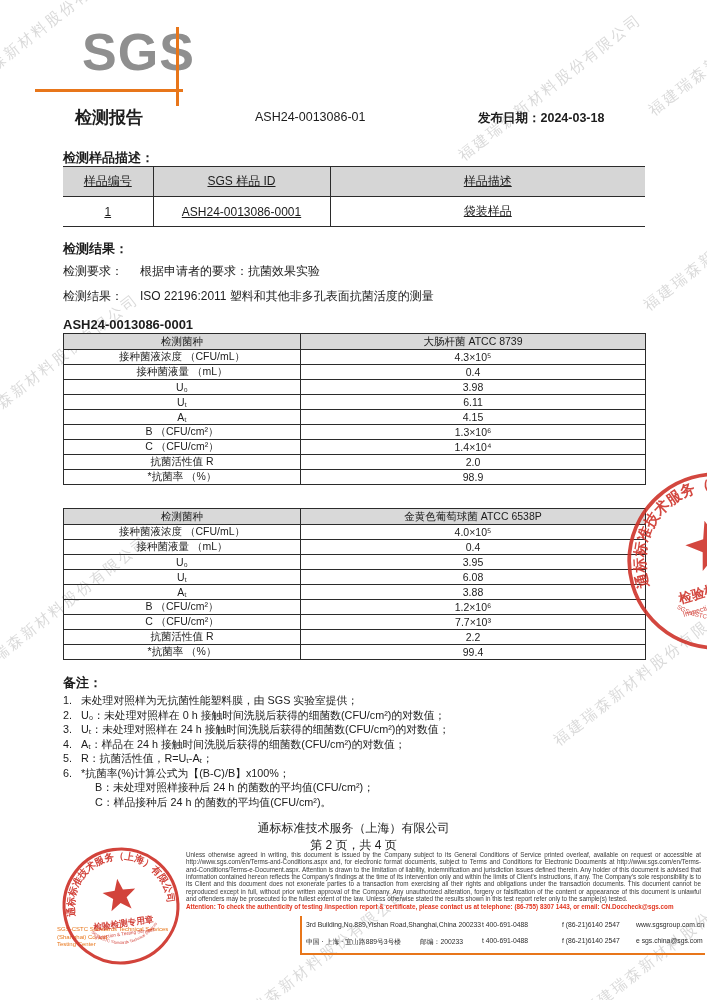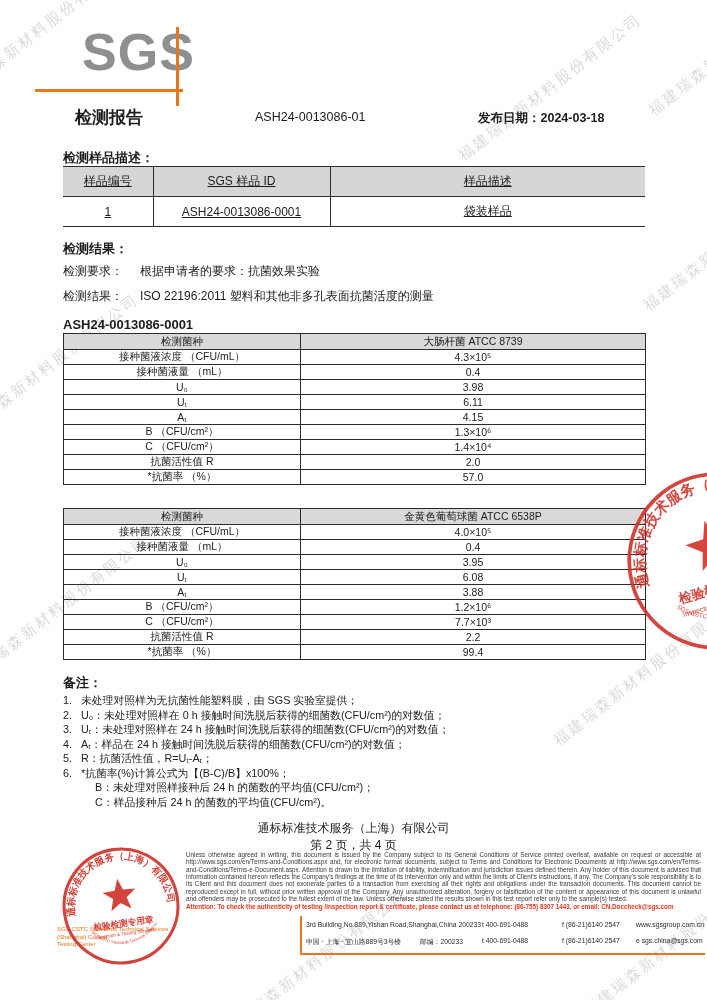--- a/index.html
+++ b/index.html
@@ -168,21 +168,21 @@
     <tr>
           <td>C （CFU/cm²）</td>
           <td>1.4×10⁴</td>
         </tr>
     <tr>
           <td>抗菌活性值 R</td>
           <td>2.0</td>
         </tr>
     <tr>
           <td>*抗菌率 （%）</td>
-          <td>57.0</td>
+          <td>98.9</td>
         </tr>
   </tbody>
     </table>
 
   <table class="result-table abs" style="left:63px; top:508px;">
     <colgroup>
         <col style="width:237px">
         <col style="width:345px">
       </colgroup>
     <tbody>

